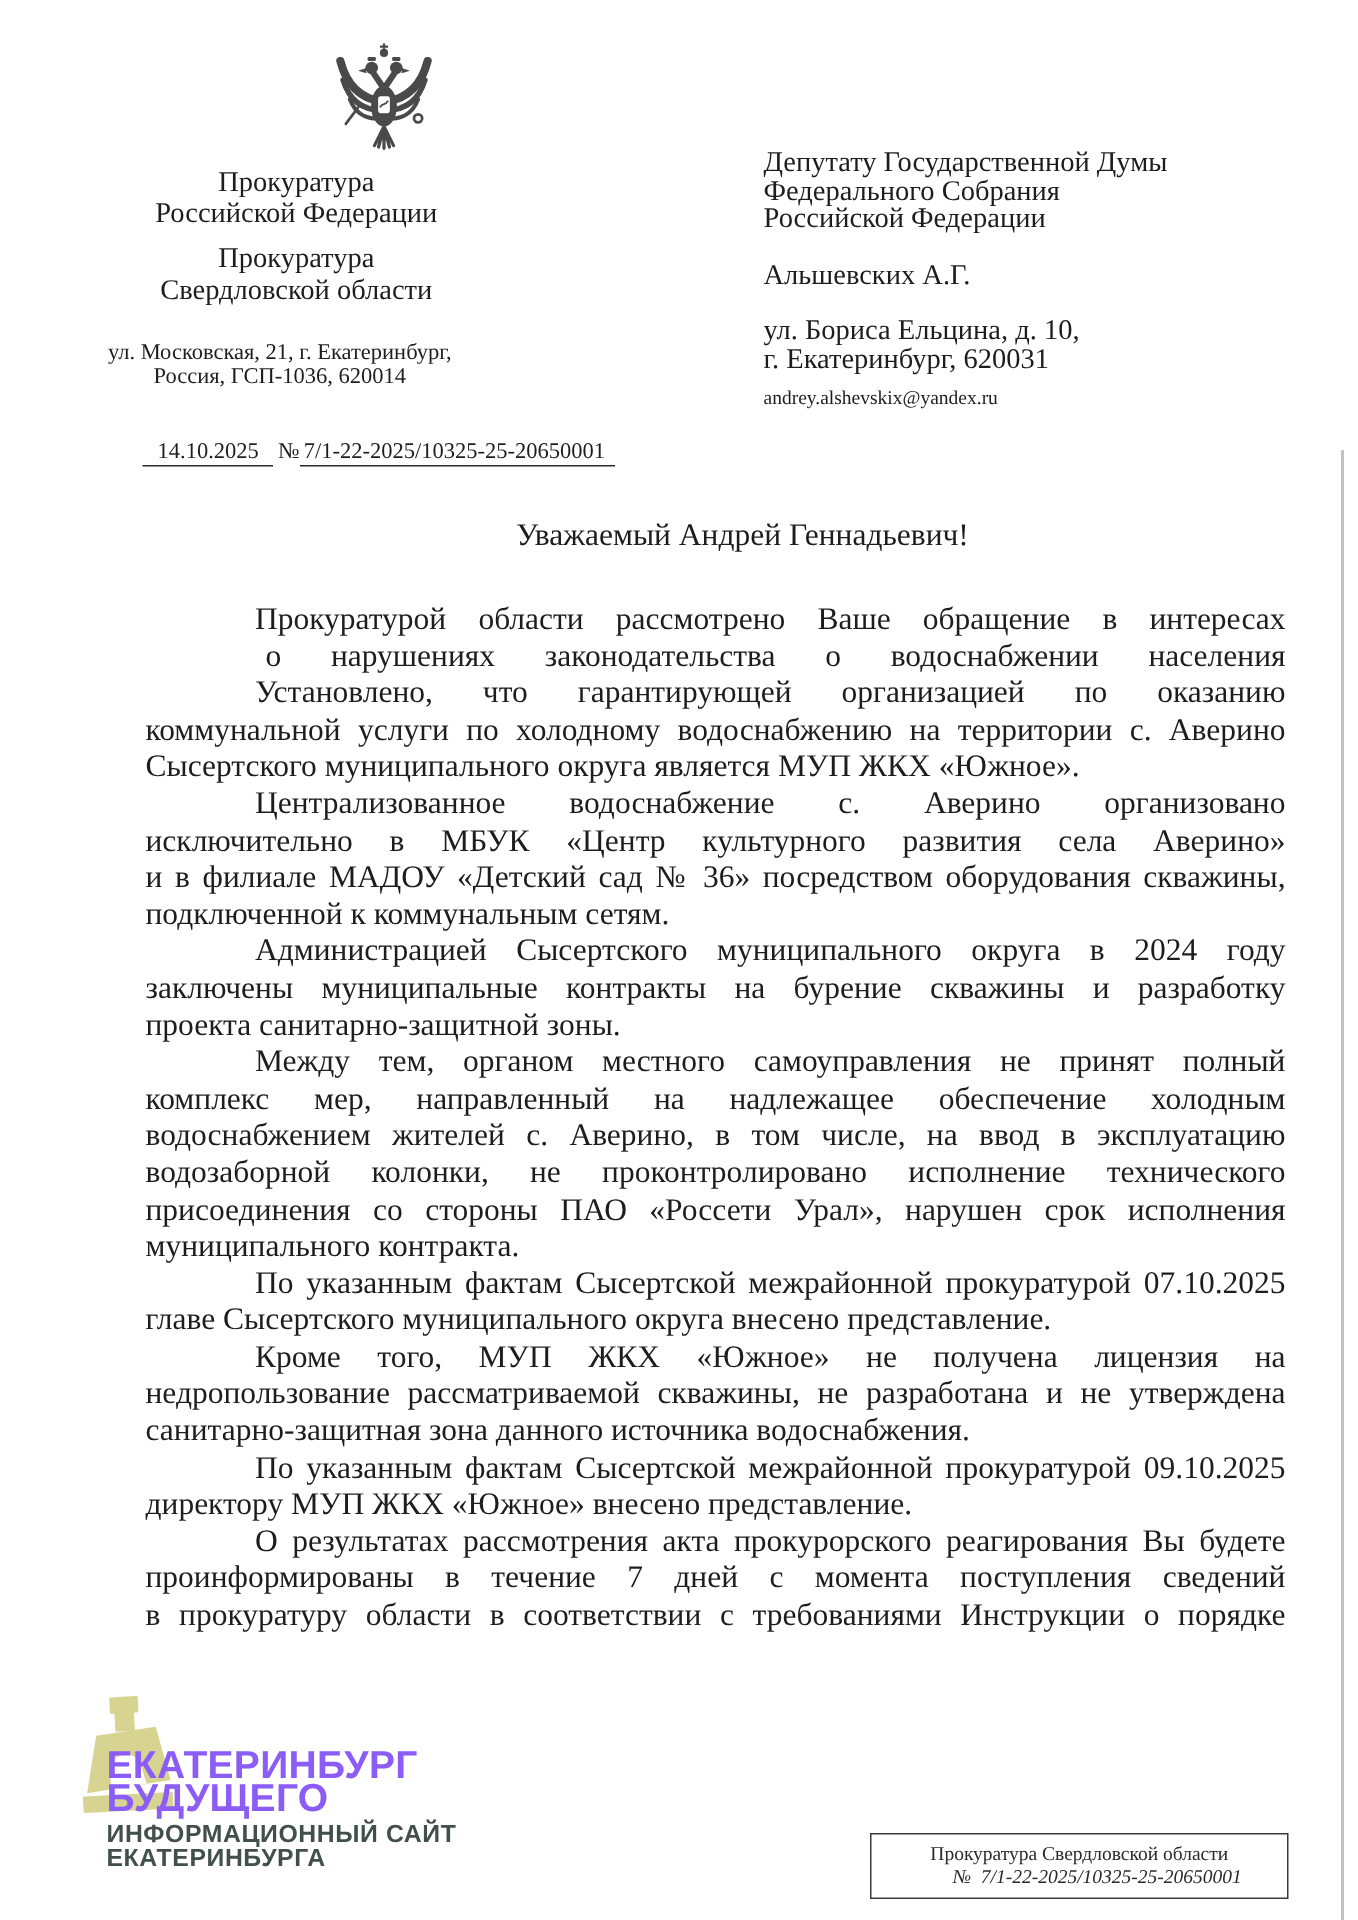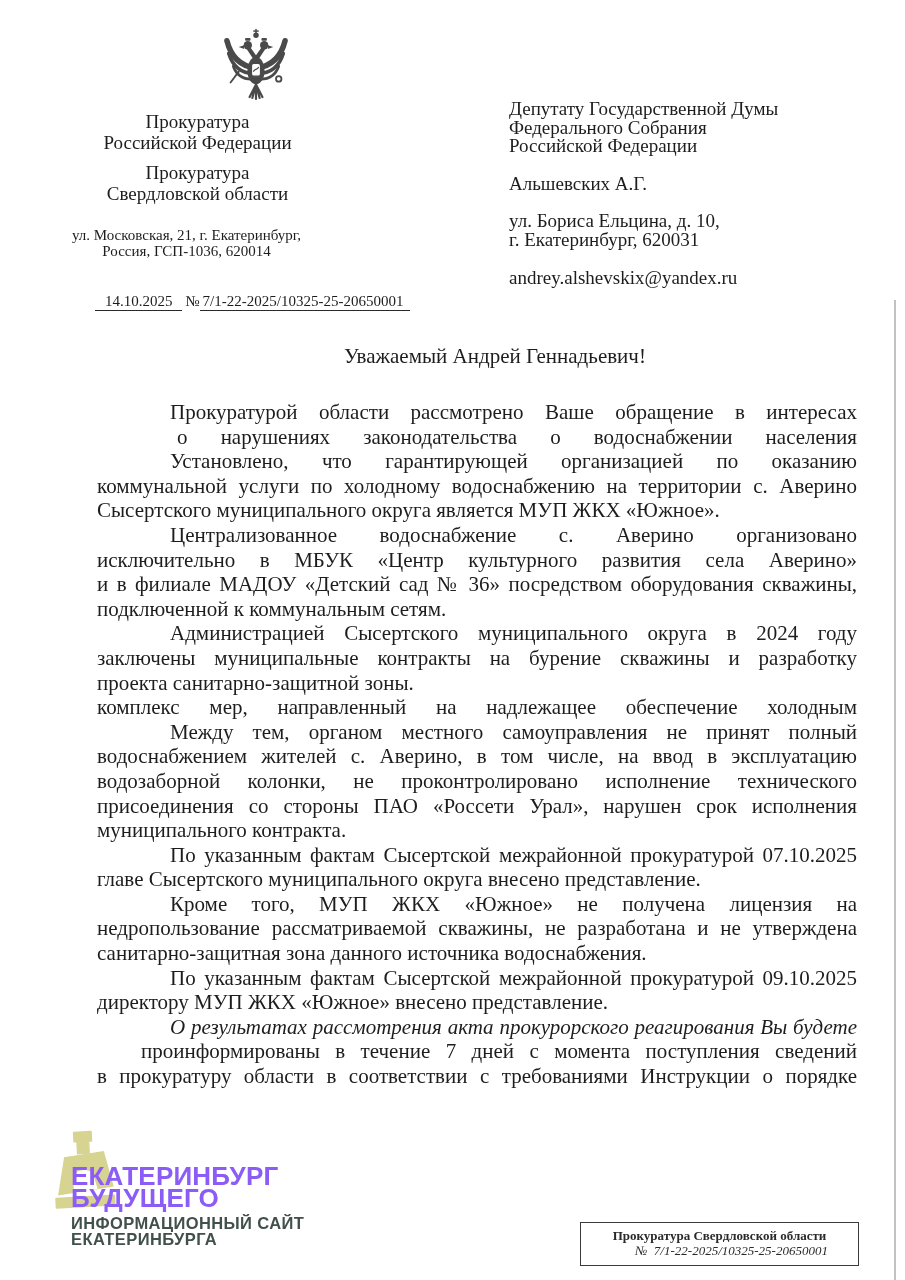--- a/index.html
+++ b/index.html
@@ -10,41 +10,41 @@
   
   .lh-left{position:absolute;left:60px;top:28px;width:275px;text-align:center;}
   .emblem-wrap{position:relative;left:58px;width:82px;height:80px;margin:0 auto 0 auto;}
   .org{font-size:19px;line-height:21px;margin-top:3px;}
   .org2{font-size:19px;line-height:21px;margin-top:9px;}
   .org-addr{font-size:15px;line-height:16px;margin-top:23px;margin-right:22px;}
   
   .lh-right{position:absolute;left:509px;top:100px;width:360px;font-size:19px;line-height:18.6px;}
   .addr-name{margin-top:19px;}
   .addr-street{margin-top:19px;}
-  .addr-email{margin-top:19px;font-size:19px;}
+  .addr-email{margin-top:6px;font-size:13px;}
   
   .refline{position:absolute;left:95px;top:293px;font-size:15px;white-space:nowrap;}
   .uline{border-bottom:1.6px solid #2a2a2a;}
   .ref-date{padding:0 9px 1px 10px;}
   .ref-num{padding:0 7px 1px 3px;}
   
   .salutation{position:absolute;left:97px;top:344px;width:760px;text-align:center;text-indent:36px;font-size:21px;}
   .body-text{position:absolute;left:97px;top:400px;width:760px;font-size:21px;line-height:24.6px;}
   .bline{text-align:justify;text-align-last:justify;}
   
   .edge-line{position:absolute;left:894px;top:300px;width:0;height:980px;border-left:2px solid #c2c2c2;}
   
   .logo-icon{position:absolute;left:53px;top:1130px;width:68px;height:88px;z-index:1;}
   .logo-text{position:absolute;left:71px;top:1166px;z-index:2;font-family:"Liberation Sans","DejaVu Sans",sans-serif;}
   .logo-title{font-size:26px;font-weight:bold;line-height:21.5px;color:#8b5cf6;letter-spacing:0.2px;}
   .logo-sub{margin-top:7px;font-size:16.5px;font-weight:bold;line-height:15.5px;color:#41504a;letter-spacing:0.4px;}
   
   .stamp{position:absolute;left:580px;top:1222px;width:277px;height:42px;border:1.3px solid #3a3a3a;
          font-size:13px;line-height:13.5px;color:#2a2a2a;}
-  .stamp-l1{text-align:center;margin-top:6px;font-weight:bold;}
+  .stamp-l1{text-align:center;margin-top:6px;}
   .stamp-l2{text-align:center;padding-left:24px;margin-top:1px;font-style:italic;}
 </style>
 </head>
 <body>
 
 <div class="page">
 
   <div class="lh-left">
     <div class="emblem-wrap">
       <svg width="82" height="80" viewBox="0 0 90 88">
@@ -121,35 +121,35 @@
       <div class="bline" style="padding-left: 73px;">Установлено, что гарантирующей организацией по оказанию</div>
       <div class="bline" style="padding-left: 0px;">коммунальной услуги по холодному водоснабжению на территории с. Аверино</div>
       <div class="bline" style="padding-left: 0px; text-align-last: left;">Сысертского муниципального округа является МУП ЖКХ «Южное».</div>
       <div class="bline" style="padding-left: 73px;">Централизованное водоснабжение с. Аверино организовано</div>
       <div class="bline" style="padding-left: 0px;">исключительно в МБУК «Центр культурного развития села Аверино»</div>
       <div class="bline" style="padding-left: 0px;">и в филиале МАДОУ «Детский сад № 36» посредством оборудования скважины,</div>
       <div class="bline" style="padding-left: 0px; text-align-last: left;">подключенной к коммунальным сетям.</div>
       <div class="bline" style="padding-left: 73px;">Администрацией Сысертского муниципального округа в 2024 году</div>
       <div class="bline" style="padding-left: 0px;">заключены муниципальные контракты на бурение скважины и разработку</div>
       <div class="bline" style="padding-left: 0px; text-align-last: left;">проекта санитарно-защитной зоны.</div>
+      <div class="bline" style="padding-left: 73px;">Между тем, органом местного самоуправления не принят полный</div>
       <div class="bline" style="padding-left: 0px;">комплекс мер, направленный на надлежащее обеспечение холодным</div>
-      <div class="bline" style="padding-left: 73px;">Между тем, органом местного самоуправления не принят полный</div>
       <div class="bline" style="padding-left: 0px;">водоснабжением жителей с. Аверино, в том числе, на ввод в эксплуатацию</div>
       <div class="bline" style="padding-left: 0px;">водозаборной колонки, не проконтролировано исполнение технического</div>
       <div class="bline" style="padding-left: 0px;">присоединения со стороны ПАО «Россети Урал», нарушен срок исполнения</div>
       <div class="bline" style="padding-left: 0px; text-align-last: left;">муниципального контракта.</div>
       <div class="bline" style="padding-left: 73px;">По указанным фактам Сысертской межрайонной прокуратурой 07.10.2025</div>
       <div class="bline" style="padding-left: 0px; text-align-last: left;">главе Сысертского муниципального округа внесено представление.</div>
       <div class="bline" style="padding-left: 73px;">Кроме того, МУП ЖКХ «Южное» не получена лицензия на</div>
       <div class="bline" style="padding-left: 0px;">недропользование рассматриваемой скважины, не разработана и не утверждена</div>
       <div class="bline" style="padding-left: 0px; text-align-last: left;">санитарно-защитная зона данного источника водоснабжения.</div>
       <div class="bline" style="padding-left: 73px;">По указанным фактам Сысертской межрайонной прокуратурой 09.10.2025</div>
       <div class="bline" style="padding-left: 0px; text-align-last: left;">директору МУП ЖКХ «Южное» внесено представление.</div>
-      <div class="bline" style="padding-left: 73px; font-style: italic;">О результатах рассмотрения акта прокурорского реагирования Вы будете</div>
-      <div class="bline" style="padding-left: 0px; margin-left: 44px;">проинформированы в течение 7 дней с момента поступления сведений</div>
+      <div class="bline" style="padding-left: 73px;">О результатах рассмотрения акта прокурорского реагирования Вы будете</div>
+      <div class="bline" style="padding-left: 0px;">проинформированы в течение 7 дней с момента поступления сведений</div>
       <div class="bline" style="padding-left: 0px;">в прокуратуру области в соответствии с требованиями Инструкции о порядке</div>
     </div>
 
   <div class="edge-line"></div>
 
   <div class="logo-icon">
     <svg width="68" height="88" viewBox="0 0 68 88">
       <g transform="rotate(-3 34 44)">
         <rect x="22" y="1" width="19" height="11" rx="1" fill="#d7d391"></rect>
         <rect x="25" y="11" width="13" height="13" fill="#d7d391"></rect>

